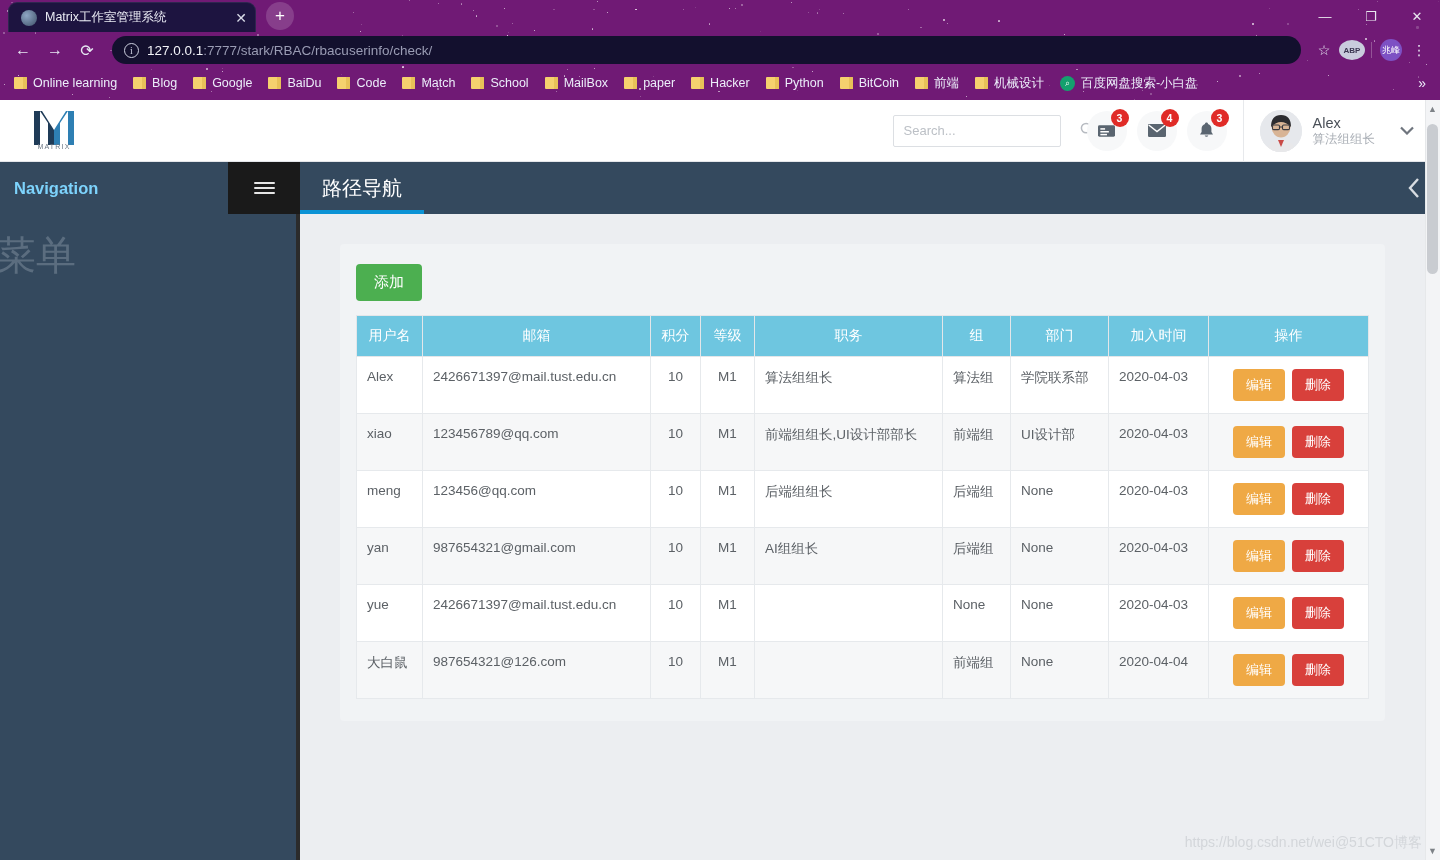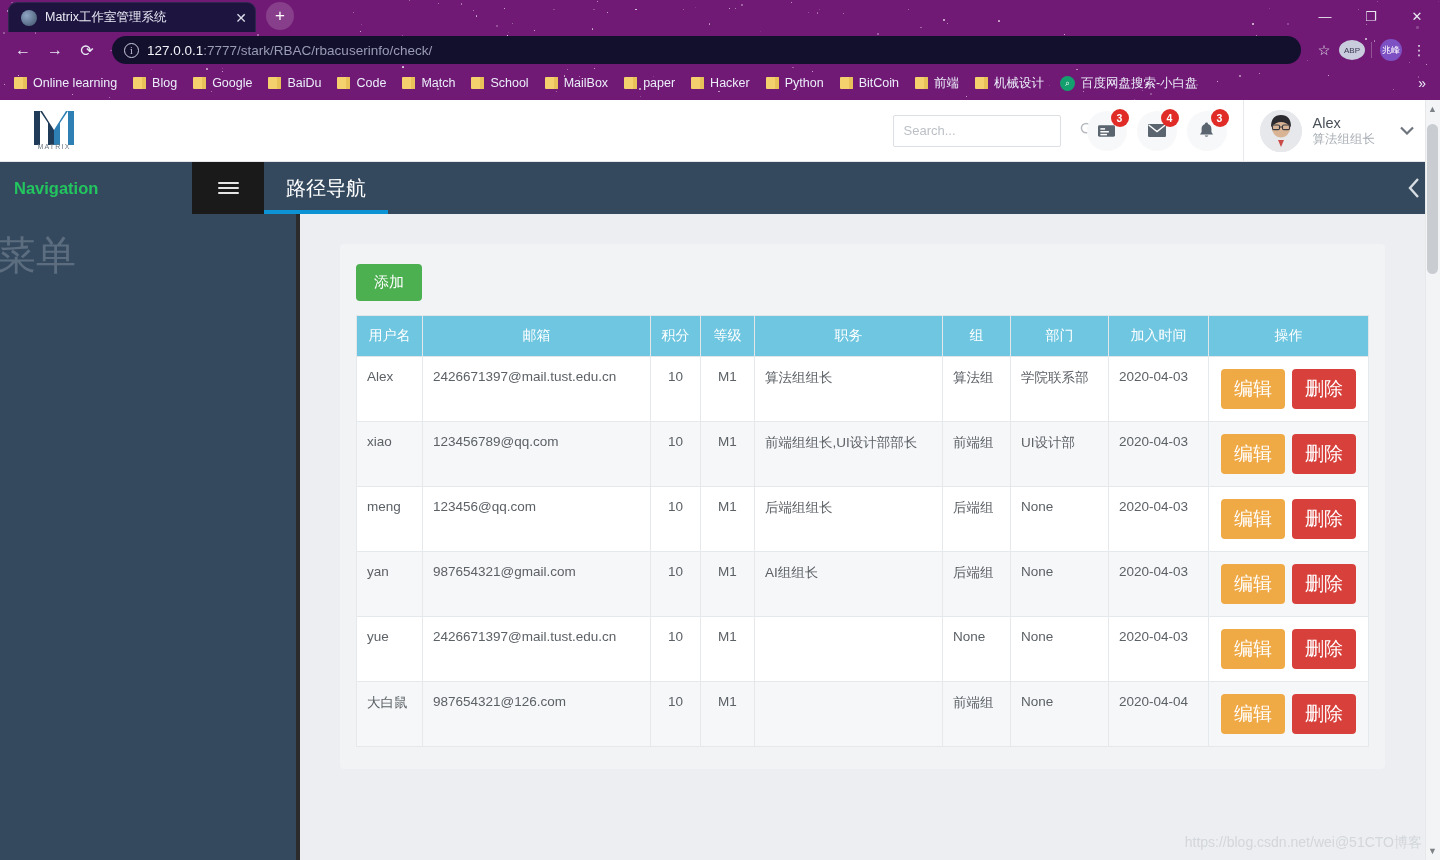--- a/index.html
+++ b/index.html
@@ -71,21 +71,21 @@
     font-family: "Liberation Serif", serif; flex: 0 0 15px;
   }
   .url { font-size: 13.5px; color: #9a9cb4; white-space: nowrap; }
   .url b { color: #f2f3f8; font-weight: 400; }
   .tb-icon {
     width: 26px; height: 26px; display: flex; align-items: center; justify-content: center;
     color: #e4e5f0; font-size: 14px; cursor: pointer; border-radius: 50%;
   }
   .abp {
     width: 32px; height: 20px; border-radius: 50%; background: #c9ccdd;
-    color: #3a3550; font-size: 8px; font-weight: normal;
+    color: #3a3550; font-size: 8px; font-weight: bold;
     display: flex; align-items: center; justify-content: center;
   }
   .profile-pill {
     width: 22px; height: 22px; border-radius: 50%; background: #7d51c4;
     color: #fff; font-size: 9px; display: flex; align-items: center; justify-content: center;
   }
   .vsep { width: 1px; height: 16px; background: rgba(255,255,255,.25); margin: 0 4px; }
 
   .bookmarks {
     height: 30px; display: flex; align-items: center; gap: 0px;
@@ -154,21 +154,21 @@
   .avatar {
     width: 42px; height: 42px; border-radius: 50%; overflow: hidden;
     background: #e9ebee; position: relative; flex: 0 0 42px;
   }
   .user-name { font-size: 14.5px; color: #4a5058; line-height: 1.25; }
   .user-role { font-size: 12.5px; color: #a9aeb5; line-height: 1.25; }
   .caret { color: #7a8089; font-size: 12px; margin-left: 14px; }
 
   .navrow { height: 52px; background: #34495e; display: flex; align-items: stretch; position: relative; }
   .nav-left {
-    width: 192px; color: #22c55e; font-size: 16.5px; font-weight: bold;
+    width: 228px; color: #7dd3fc; font-size: 16.5px; font-weight: bold;
     display: flex; align-items: center; padding-left: 14px;
   }
   .hamburger {
     width: 72px; background: #1a1a1a; display: flex; align-items: center; justify-content: center;
     cursor: pointer;
   }
   .hamburger span {
     display: block; width: 21px; height: 2.5px; background: #e6e6e6; margin: 2.5px 0;
     border-radius: 1px;
   }
@@ -212,21 +212,21 @@
     white-space: nowrap;
   }
   tbody td {
     border: 1px solid #e6e9ec; font-size: 13.5px; color: #5c6166;
     padding: 12px 10px; vertical-align: top; height: 51px;
   }
   tbody tr:nth-child(even) td { background: #f6f7f8; }
   tbody tr:nth-child(odd) td { background: #fff; }
   td.c { text-align: center; }
   .btn-edit, .btn-del {
-    border: none; border-radius: 4px; color: #fff; font-size: 19px;
+    border: none; border-radius: 4px; color: #fff; font-size: 13px;
     padding: 7px 13px; cursor: pointer; font-family: "Liberation Sans", sans-serif; text-align: center;
   }
   .btn-edit { background: #efa945; }
   .btn-del { background: #d8403b; margin-left: 7px; }
   .op-cell { text-align: center; white-space: nowrap; }
 
   .watermark {
     position: absolute; right: 18px; bottom: 8px;
     font-size: 14px; color: #d3d6da; white-space: nowrap;
   }

